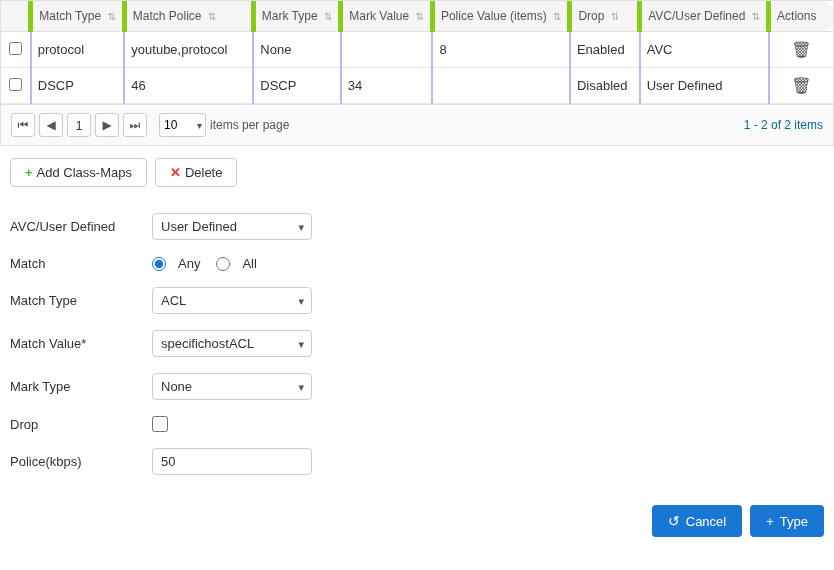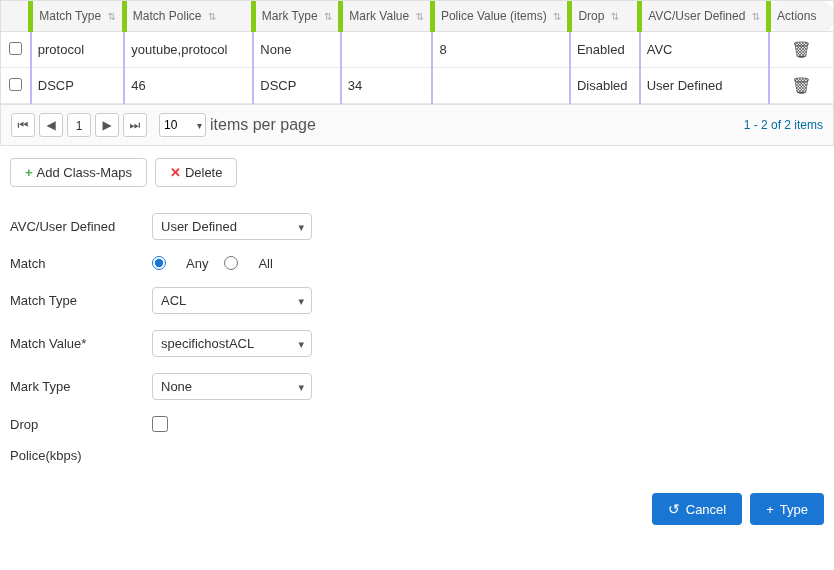--- a/index.html
+++ b/index.html
@@ -124,21 +124,21 @@
     .select-wrapper::after {
       content: "▾";
       position: absolute;
       right: 4px;
       top: 50%;
       transform: translateY(-50%);
       pointer-events: none;
       font-size: 10px;
       color: #555;
     }
-    .items-label { font-size: 16px; color: #555; margin-left: 4px; }
+    .items-label { font-size: 12px; color: #555; margin-left: 4px; }
     .total-label { margin-left: auto; font-size: 12px; color: #0369a1; }
 
     
     .action-row {
       display: flex;
       gap: 8px;
       padding: 12px 10px;
     }
     .btn-add {
       background: #fff;
@@ -215,22 +215,22 @@
       font-size: 11px;
       color: #555;
     }
     .radio-group {
       display: flex;
       align-items: center;
       gap: 16px;
     }
     .radio-item {
       display: flex;
-      align-items: flex-start;
-      gap: 20px;
+      align-items: flex-end;
+      gap: 12px;
       cursor: pointer;
     }
     .radio-item input[type="radio"] {
       accent-color: #1976d2;
       cursor: pointer;
       width: 14px;
       height: 14px;
     }
     .checkbox-field {
       width: 16px;
@@ -449,20 +449,23 @@
 
   <div class="form-row">
     <span class="form-label">Drop</span>
     <div class="form-control">
       <input type="checkbox" class="checkbox-field" style="">
     </div>
   </div>
 
   <div class="form-row">
     <span class="form-label">Police(kbps)</span>
+    <div class="form-control">
+      <input type="text" class="text-input" id="police-input" value="50" style="">
+    </div>
   </div>
 
 </div>
 
 <div class="bottom-buttons">
   <button class="btn-cancel">
     <span style="font-size:14px;">↺</span>
     <span>Cancel</span>
   </button>
   <button class="btn-save">

